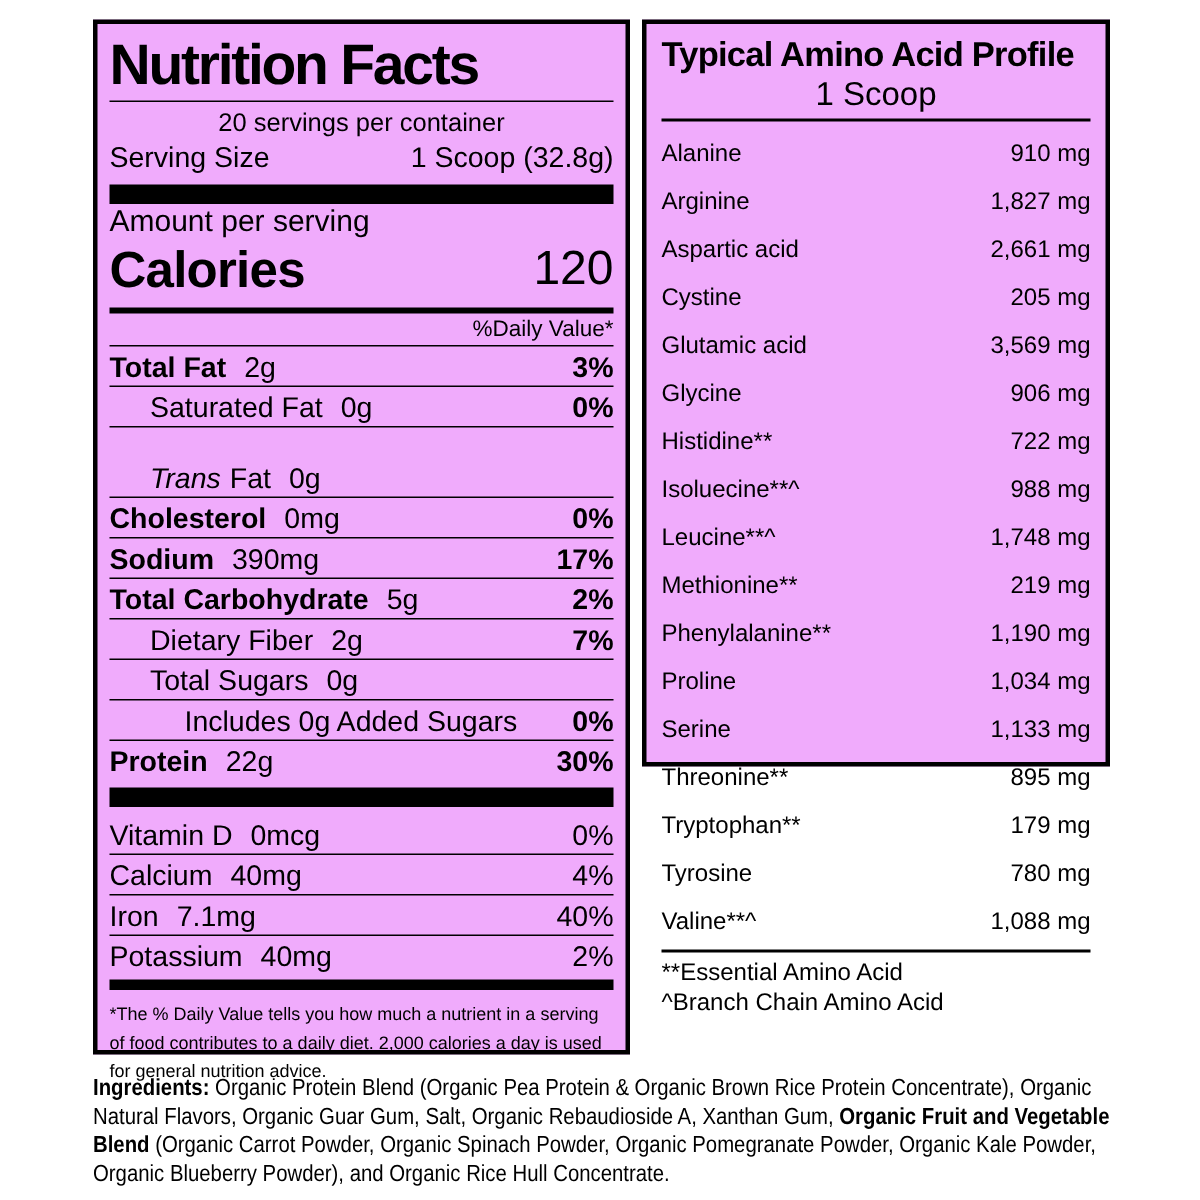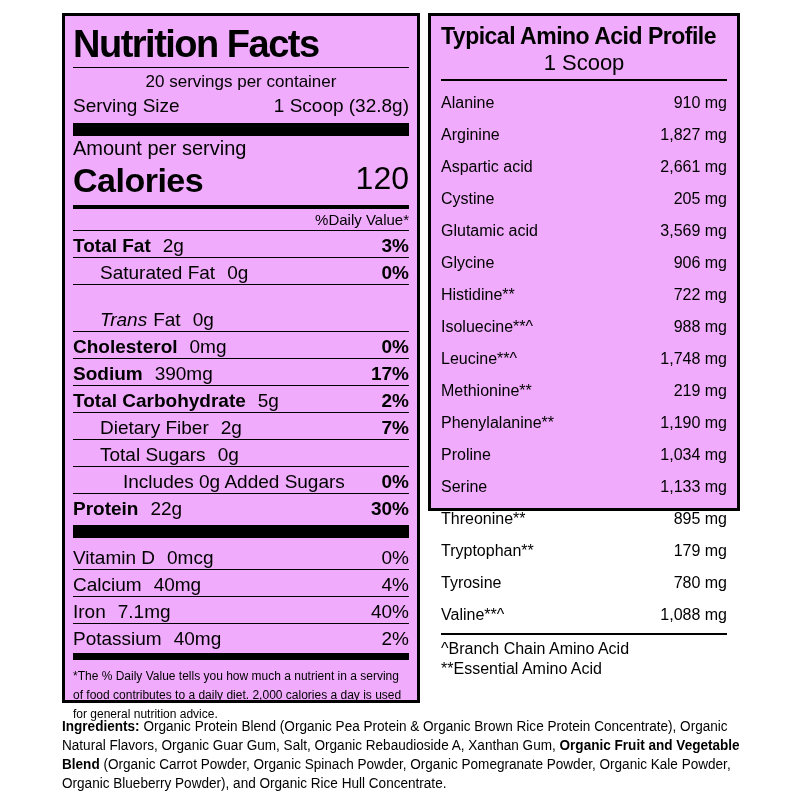--- a/index.html
+++ b/index.html
@@ -215,18 +215,18 @@
       <span>Tyrosine</span>
       <span>780 mg</span>
     </div>
   <div class="aa-row">
       <span>Valine**^</span>
       <span>1,088 mg</span>
     </div>
 
   <div class="aa-hr" style="margin-top:8px"></div>
   <div class="aa-footwrap">
+    <div class="aa-foot">**Essential Amino Acid</div>
     <div class="aa-foot">^Branch Chain Amino Acid</div>
-    <div class="aa-foot">**Essential Amino Acid</div>
   </div>
 </section>
 
 <p class="ingredients"><span class="b">Ingredients: </span><span>Organic Protein Blend (Organic Pea Protein &amp; Organic Brown Rice Protein Concentrate), Organic Natural Flavors, Organic Guar Gum, Salt, Organic Rebaudioside A, Xanthan Gum, </span><span class="b">Organic Fruit and Vegetable Blend</span><span> (Organic Carrot Powder, Organic Spinach Powder, Organic Pomegranate Powder, Organic Kale Powder, Organic Blueberry Powder), and Organic Rice Hull Concentrate.</span></p>
 
 </body></html>

